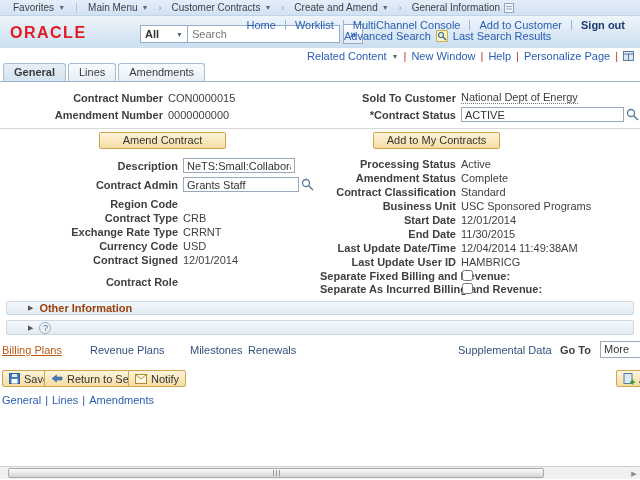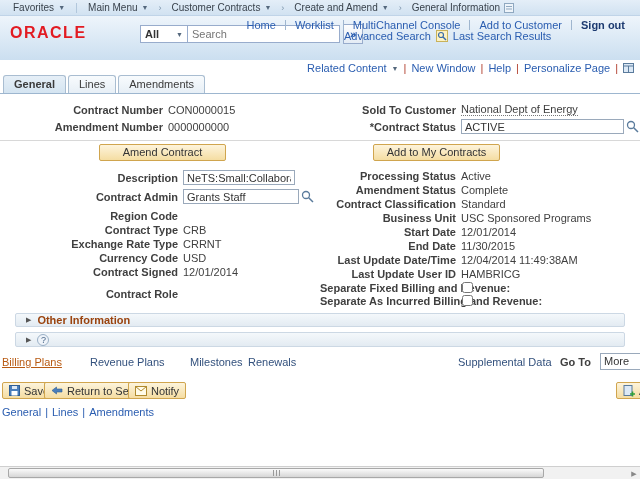--- a/index.html
+++ b/index.html
@@ -9,21 +9,21 @@
 
   
   .crumb-bar { height:16px; background:linear-gradient(#e4eef8,#d1e2f1); border-bottom:1px solid #c0d4e8;
     display:flex; align-items:center; padding-left:8px; font-size:10px; color:#39424c; }
   .crumb-item { padding:0 5px; display:flex; align-items:center; gap:4px; cursor:pointer; white-space:nowrap; }
   .caret { font-size:7px; color:#55687d; }
   .crumb-sep { color:#7d94ab; font-size:9px; padding:0 5px; }
   .crumb-vline { width:1px; height:10px; background:#b2c7dc; margin:0 6px; }
 
   
-  .header { height:44px; background:linear-gradient(#eef5fb,#cbdff0); position:relative; }
+  .header { height:32px; background:linear-gradient(#eef5fb,#cbdff0); position:relative; }
   .logo { position:absolute; left:10px; top:8px; font-size:16px; font-weight:bold; color:#e21b22; letter-spacing:1.5px; }
   .search-group { position:absolute; left:140px; top:8px; display:flex; align-items:center; }
   .search-scope { width:48px; height:18px; background:#fff; border:1px solid #98accc; display:flex;
     align-items:center; justify-content:space-between; padding:0 4px; font-weight:bold; color:#333; cursor:pointer; }
   .search-input { width:152px; height:18px; border:1px solid #98accc; border-left:none; padding:0 4px;
     font-size:11px; font-family:inherit; color:#333; outline:none; }
   .search-go { width:20px; height:20px; margin-left:3px; border:1px solid #98accc;
     background:linear-gradient(#fdfdfd,#e4ecf5); color:#2a5db0; font-weight:bold; font-size:11px;
     display:flex; align-items:center; justify-content:center; cursor:pointer; }
   .hdr-top-links { position:absolute; top:3px; right:6px; display:flex; align-items:center; }
@@ -65,22 +65,22 @@
   .pbtn { position:absolute; height:17px; text-align:center; background:linear-gradient(#fdf4dc,#f5dda2);
     border:1px solid #d0a54e; border-radius:2px; font-size:11px; color:#333; line-height:15px; cursor:pointer; }
   .btn-amend { left:99px; width:127px; }
   .btn-addmy { left:373px; width:127px; }
 
   .cols { display:flex; margin-top:8px; }
   .mt2 { margin-top:2px; } .mt4 { margin-top:4px; } .mt8 { margin-top:8px; }
   .chk { width:11px; height:11px; margin-left:6px; cursor:pointer; }
 
   
-  .section-bar { height:14px; margin:0 15px; background:linear-gradient(#f4f8fb,#e3ebf2);
-    border:1px solid #ccd8e4; border-radius:2px; display:flex; align-items:center; padding-left:10px; gap:6px; cursor:pointer; }
+  .section-bar { height:14px; margin:0 6px; background:linear-gradient(#f4f8fb,#e3ebf2);
+    border:1px solid #ccd8e4; border-radius:2px; display:flex; align-items:center; padding-left:21px; gap:6px; cursor:pointer; }
   .sec1 { margin-top:6px; } .sec2 { margin-top:5px; height:15px; }
   .tri { font-size:7px; color:#555; }
   .sec-label { font-weight:bold; color:#9a430e; }
   .help-icon { width:12px; height:12px; border:1px solid #9ab0c6; border-radius:50%; background:#eef3f9;
     color:#4a6788; font-size:9px; display:inline-flex; align-items:center; justify-content:center; cursor:pointer; }
 
   
   .links-row { position:relative; height:14px; margin-top:9px; }
   .links-row > * { position:absolute; white-space:nowrap; }
   .plink { color:#33517d; cursor:pointer; }

